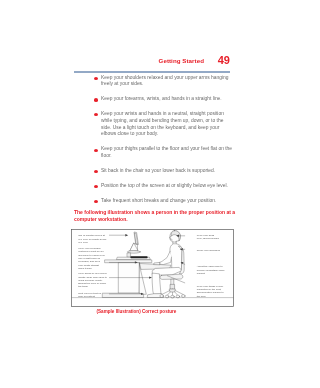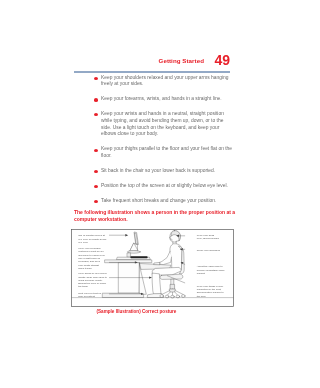--- a/index.html
+++ b/index.html
@@ -2,21 +2,21 @@
 <html><head>
 <meta charset="utf-8">
 <title>Getting Started</title>
 <style>
   html,body{margin:0;padding:0;}
   body{width:300px;height:388px;background:#ffffff;font-family:"Liberation Sans",sans-serif;overflow:hidden;-webkit-font-smoothing:antialiased;}
   .page{position:absolute;left:0;top:0;width:300px;height:388px;background:#fff;}
 
   
   .hdr{position:absolute;left:0;top:56.5px;width:204px;text-align:right;color:#e8202a;font-weight:bold;font-size:6.2px;letter-spacing:0.05px;line-height:8px;}
-  .pgnum{position:absolute;left:214px;top:55px;width:16px;text-align:right;color:#e8202a;font-weight:bold;font-size:14px;line-height:10px;}
+  .pgnum{position:absolute;left:214px;top:55px;width:16px;text-align:right;color:#e8202a;font-weight:bold;font-size:11px;line-height:10px;}
   .rule{position:absolute;left:74px;top:70.8px;width:156px;height:2.2px;background:#93a9c6;}
 
   
   .blist{position:absolute;left:94px;top:74.5px;width:140px;}
   .bi{position:relative;padding-left:7px;margin-bottom:0;}
   .dot{position:absolute;left:0;top:2.2px;width:4.2px;height:3.2px;background:#e8202a;border-radius:50%;}
   .bt{font-size:4.9px;line-height:6.8px;color:#6b6b6b;display:block;}
   .gap{height:8.1px;}
 
   

